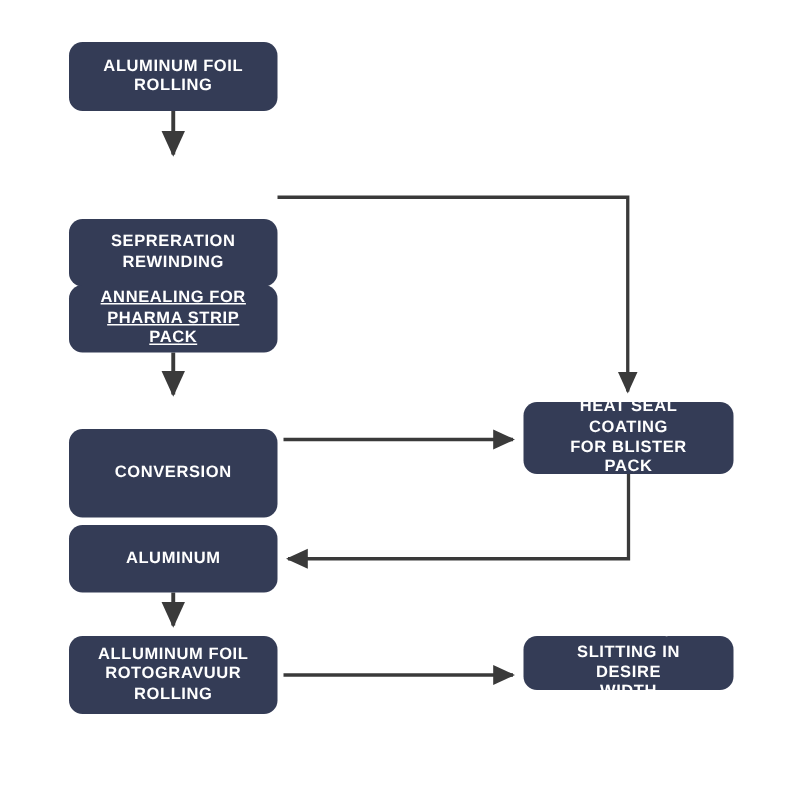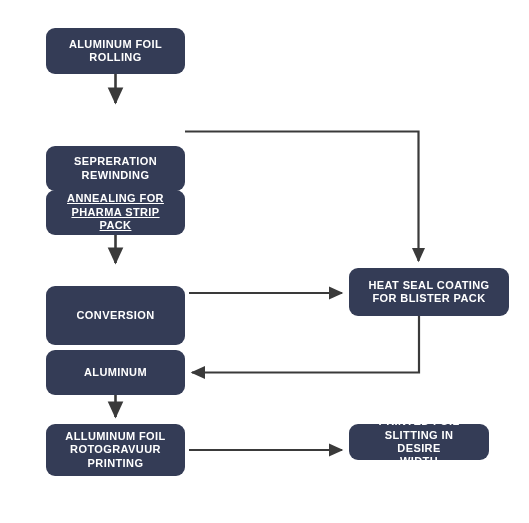--- a/index.html
+++ b/index.html
@@ -83,22 +83,22 @@
 
   <div class="node" style="left:46px; top:190px; width:139px; height:45px;text-decoration:underline;">ANNEALING FOR
 PHARMA STRIP PACK</div>
 
   <div class="node" style="left:46px; top:286px; width:139px; height:59px;text-align:right;">CONVERSION</div>
 
   <div class="node" style="left:46px; top:350px; width:139px; height:45px;">ALUMINUM</div>
 
   <div class="node" style="left:46px; top:424px; width:139px; height:52px;">ALLUMINUM FOIL
 ROTOGRAVUUR
-PRINTING</div>
+ROLLING</div>
 
-  <div class="node" style="left:349px; top:268px; width:160px; height:48px;">HEAT SEAL COATING
+  <div class="node" style="left:349px; top:268px; width:140px; height:48px;">HEAT SEAL COATING
 FOR BLISTER PACK</div>
 
   <div class="node" style="left:349px; top:424px; width:140px; height:36px;">PRINTED FOIL
 SLITTING IN DESIRE
 WIDTH</div>
 
 </div>
 
 </body></html>

